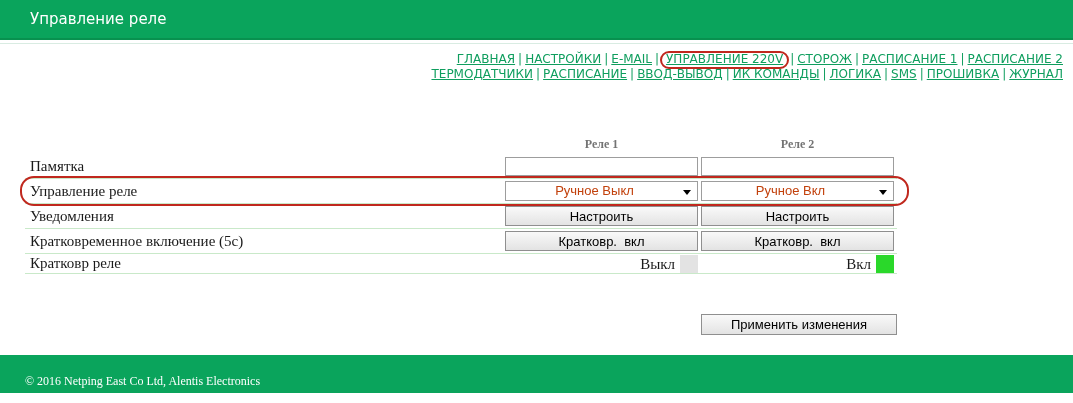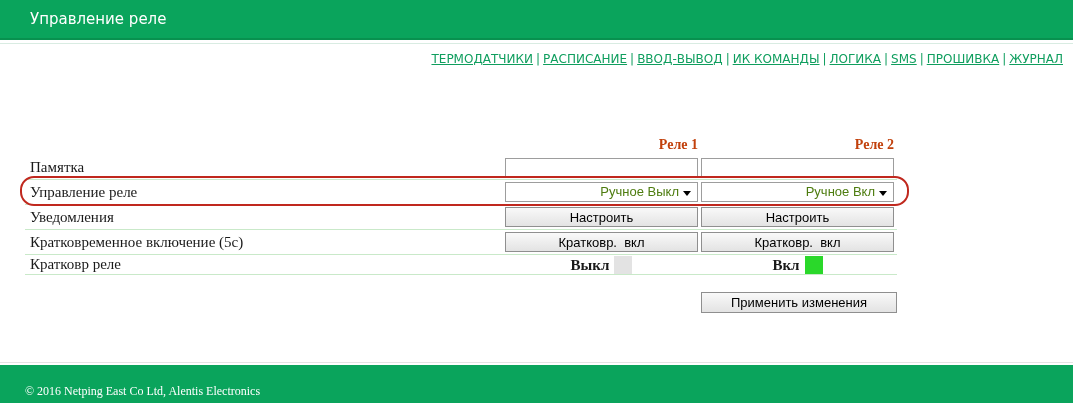--- a/index.html
+++ b/index.html
@@ -29,85 +29,88 @@
   .sep { color:#0f9e5e; margin:0 3px; }
   .circled {
     display:inline-block; border:2px solid #c0281e; border-radius:10px;
     padding:0 4px 1px 4px; margin:-2px -2px; line-height:13px;
   }
 
   
   .content { position:absolute; left:25px; top:137px; width:872px; }
   table.relay { border-collapse:collapse; width:872px; table-layout:fixed; }
   tr.hdr th {
-    font-family:"Liberation Serif", serif; font-size:14px; font-weight:bold;
-    color:#c2410c; text-align:right; height:14px; padding:0 3px 2px 0;
+    font-family:"Liberation Serif", serif; font-size:12px; font-weight:bold;
+    color:#737373; height:14px; padding:0 3px 2px 0;
   }
   tr.data td { border-bottom:1px solid #c9e9c9; height:24px; padding:0; vertical-align:middle;margin-top:16px; }
   tr.data.state-row td { height:19px; }
   td.lbl {
     font-family:"Liberation Serif", serif; font-size:15px; color:#1a1a1a;
     padding-left:5px !important; text-align:left;
   }
   td.ctlcell { padding-right:3px !important; }
 
   .memo-input {
     box-sizing:border-box; width:193px; height:19px;
     border:1px solid #9d9d9d; background:#fff; padding:0 3px;
     font-family:"Liberation Sans", sans-serif; font-size:13px;
   }
   .selectbox {
     box-sizing:border-box; position:relative; width:193px; height:20px;
     border:1px solid #9d9d9d; background:#fff; cursor:pointer;
-    font-size:13px; line-height:18px; padding:0 18px 0 4px; text-align:right;
-    color:#4d7c0f;
+    font-size:13px; line-height:18px; padding:0 18px 0 4px; text-align:center;
+    color:#c2410c;
   }
   .selectbox .tri {
     position:absolute; right:6px; top:8px; width:0; height:0;
     border-left:4px solid transparent; border-right:4px solid transparent;
     border-top:5px solid #000;
   }
   button.gray {
     box-sizing:border-box; width:193px; height:20px;
     background:linear-gradient(#f9f9f9, #e3e3e3); border:1px solid #8f8f8f;
     border-radius:0; font-family:"Liberation Sans", sans-serif; font-size:13px;
     color:#000; cursor:pointer; white-space:pre; padding:0;
   }
   td.statecell {
-    text-align:center; font-family:"Liberation Serif", serif; font-size:15px; color:#1a1a1a;font-weight:bold;
+    text-align:right; font-family:"Liberation Serif", serif; font-size:15px; color:#1a1a1a;
   }
   .sq { display:inline-block; width:18px; height:18px; margin-left:5px; vertical-align:-4px; }
 
   .apply-row { margin-top:17px; text-align:right; width:872px; }
-  .apply-row button.gray { width:196px; height:21px; }
+  .apply-row button.gray { width:196px; height:21px;margin-top:23px; }
 
   
   .row-oval {
     position:absolute; left:20px; top:176px; width:885px; height:26px;
     border:2px solid #c0281e; border-radius:14px;
     pointer-events:none; background:transparent; z-index:5;
   }
 
   
   .footer-sep { position:absolute; top:362px; left:0; width:1073px; height:1px; background:#e4e4e4; }
-  footer { position:absolute; top:365px; left:0; width:1073px; height:38px; background:#0aa45c; }
+  footer { position:absolute; top:355px; left:0; width:1073px; height:38px; background:#0aa45c; }
   footer .copyright {
     position:absolute; left:25px; top:19px; color:#ffffff;
     font-family:"Liberation Serif", serif; font-size:12px;
   }
 </style>
 </head>
 <body>
 
 <div class="topbar">
   <span class="title">Управление реле</span>
 </div>
 <div class="subline"></div>
 
 <nav>
+  <div class="nav-row">
+    <a href="#">ГЛАВНАЯ</a><span class="sep">|</span><a href="#">НАСТРОЙКИ</a><span class="sep">|</span><a href="#">E-MAIL</a><span class="sep">|</span><span class="circled"><a href="#">УПРАВЛЕНИЕ 220V</a></span><span class="sep">|</span><a href="#">СТОРОЖ</a><span class="sep">|</span><a href="#">РАСПИСАНИЕ 1</a><span class="sep">|</span><a href="#">РАСПИСАНИЕ 2</a>
+  </div>
   <div class="nav-row">
     <a href="#">ТЕРМОДАТЧИКИ</a><span class="sep">|</span><a href="#">РАСПИСАНИЕ</a><span class="sep">|</span><a href="#">ВВОД-ВЫВОД</a><span class="sep">|</span><a href="#">ИК КОМАНДЫ</a><span class="sep">|</span><a href="#">ЛОГИКА</a><span class="sep">|</span><a href="#">SMS</a><span class="sep">|</span><a href="#">ПРОШИВКА</a><span class="sep">|</span><a href="#">ЖУРНАЛ</a>
   </div>
 </nav>
 
 <div class="content">
   <table class="relay">
     <colgroup>
         <col style="width:480px">
         <col style="width:196px">

